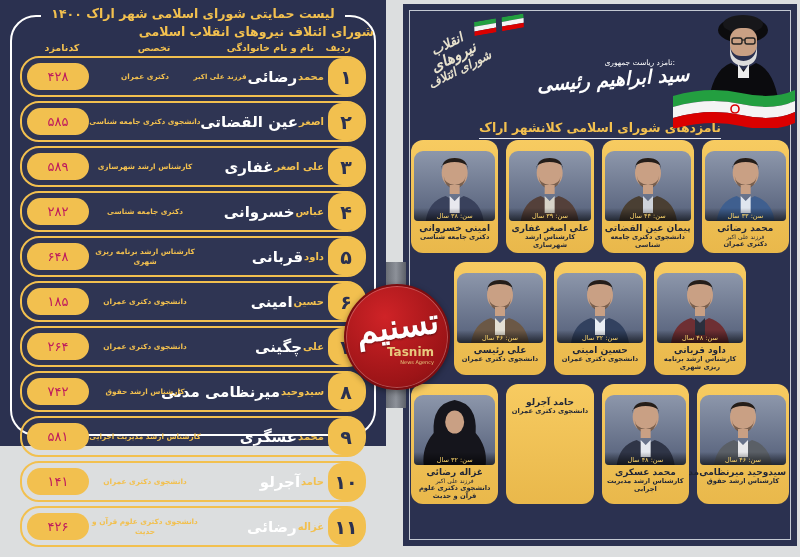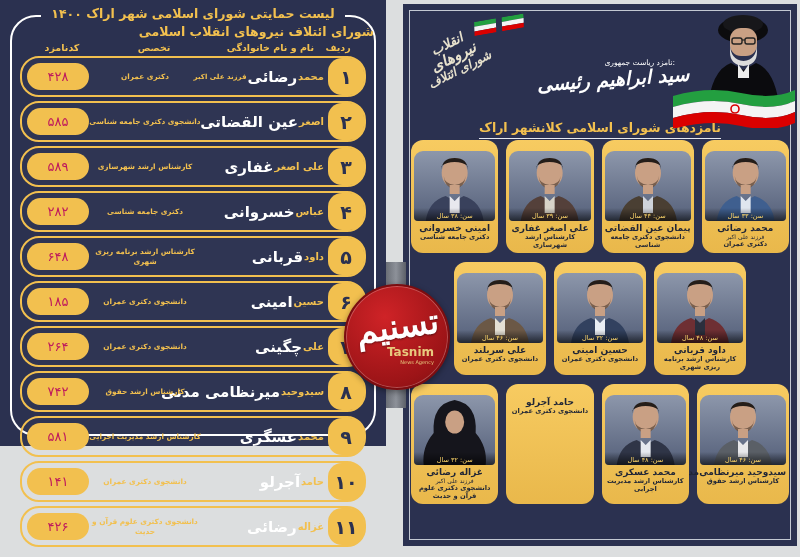--- a/index.html
+++ b/index.html
@@ -382,21 +382,21 @@
             <svg viewBox="0 0 86 70" preserveAspectRatio="xMidYMax slice">
               <ellipse cx="43" cy="22" rx="13" ry="15" fill="#c9a084"></ellipse>
               <path d="M30 19 Q30 7 43 7 Q56 7 56 19 L56 15 Q51 11 43 11 Q35 11 30 15 Z" fill="#241d19"></path>
               <path d="M32 25 Q33 37 43 38 Q53 37 54 25 Q53 33 43 34 Q33 33 32 25" fill="rgba(40,30,24,.5)"></path>
               <rect x="38" y="34" width="10" height="9" fill="#c9a084"></rect>
               <path d="M14 70 Q17 50 34 45 L43 50 L52 45 Q69 50 72 70 Z" fill="#6b5846"></path>
               <path d="M38 45 L43 50 L48 45 L48 62 L38 62 Z" fill="#e5e1d6"></path>
             </svg>
       <div class="agebar">سن: ۴۶ سال</div>
     </div>
-    <div class="cname">علی سربلند</div>
+    <div class="cname">علی رئیسی</div>
 
     <div class="cspec">دانشجوی دکتری عمران</div>
   </div>
 </div>
       <div class="cards-row">
   <div class="card">
     <div class="photo">
             <svg viewBox="0 0 86 70" preserveAspectRatio="xMidYMax slice">
               <ellipse cx="43" cy="22" rx="13" ry="15" fill="#c9a084"></ellipse>
               <path d="M30 19 Q30 7 43 7 Q56 7 56 19 L56 15 Q51 11 43 11 Q35 11 30 15 Z" fill="#241d19"></path>

